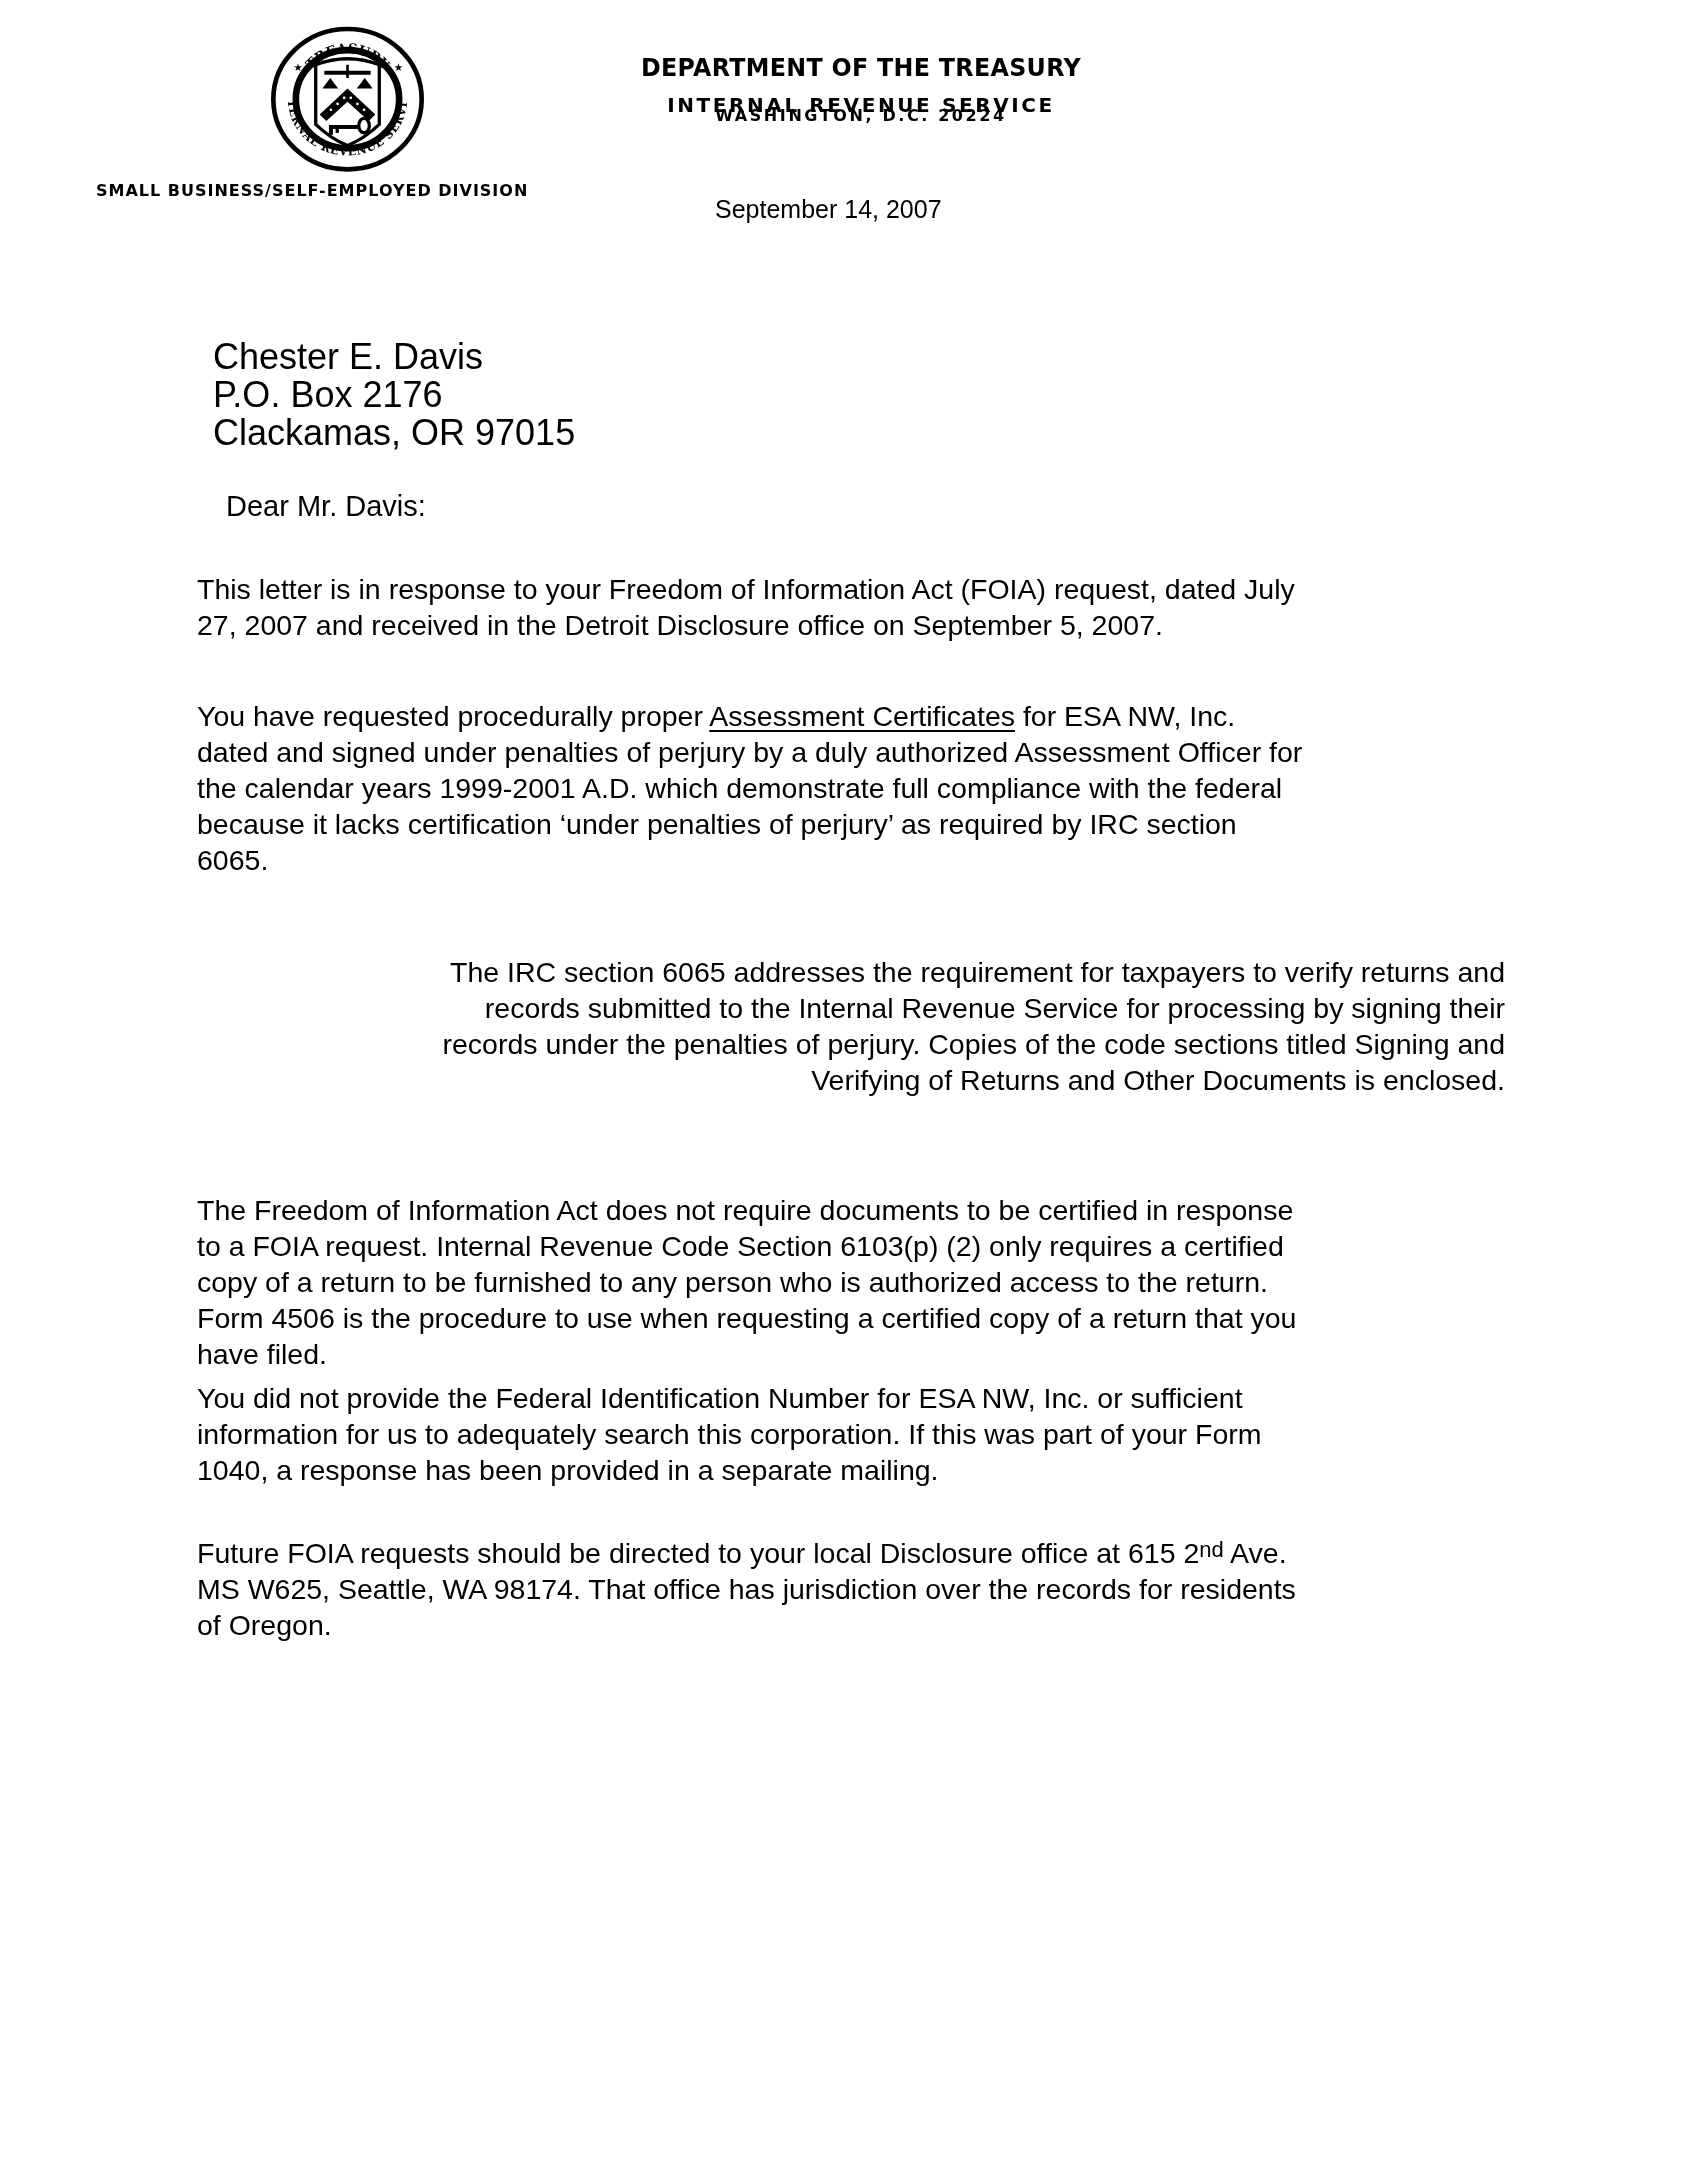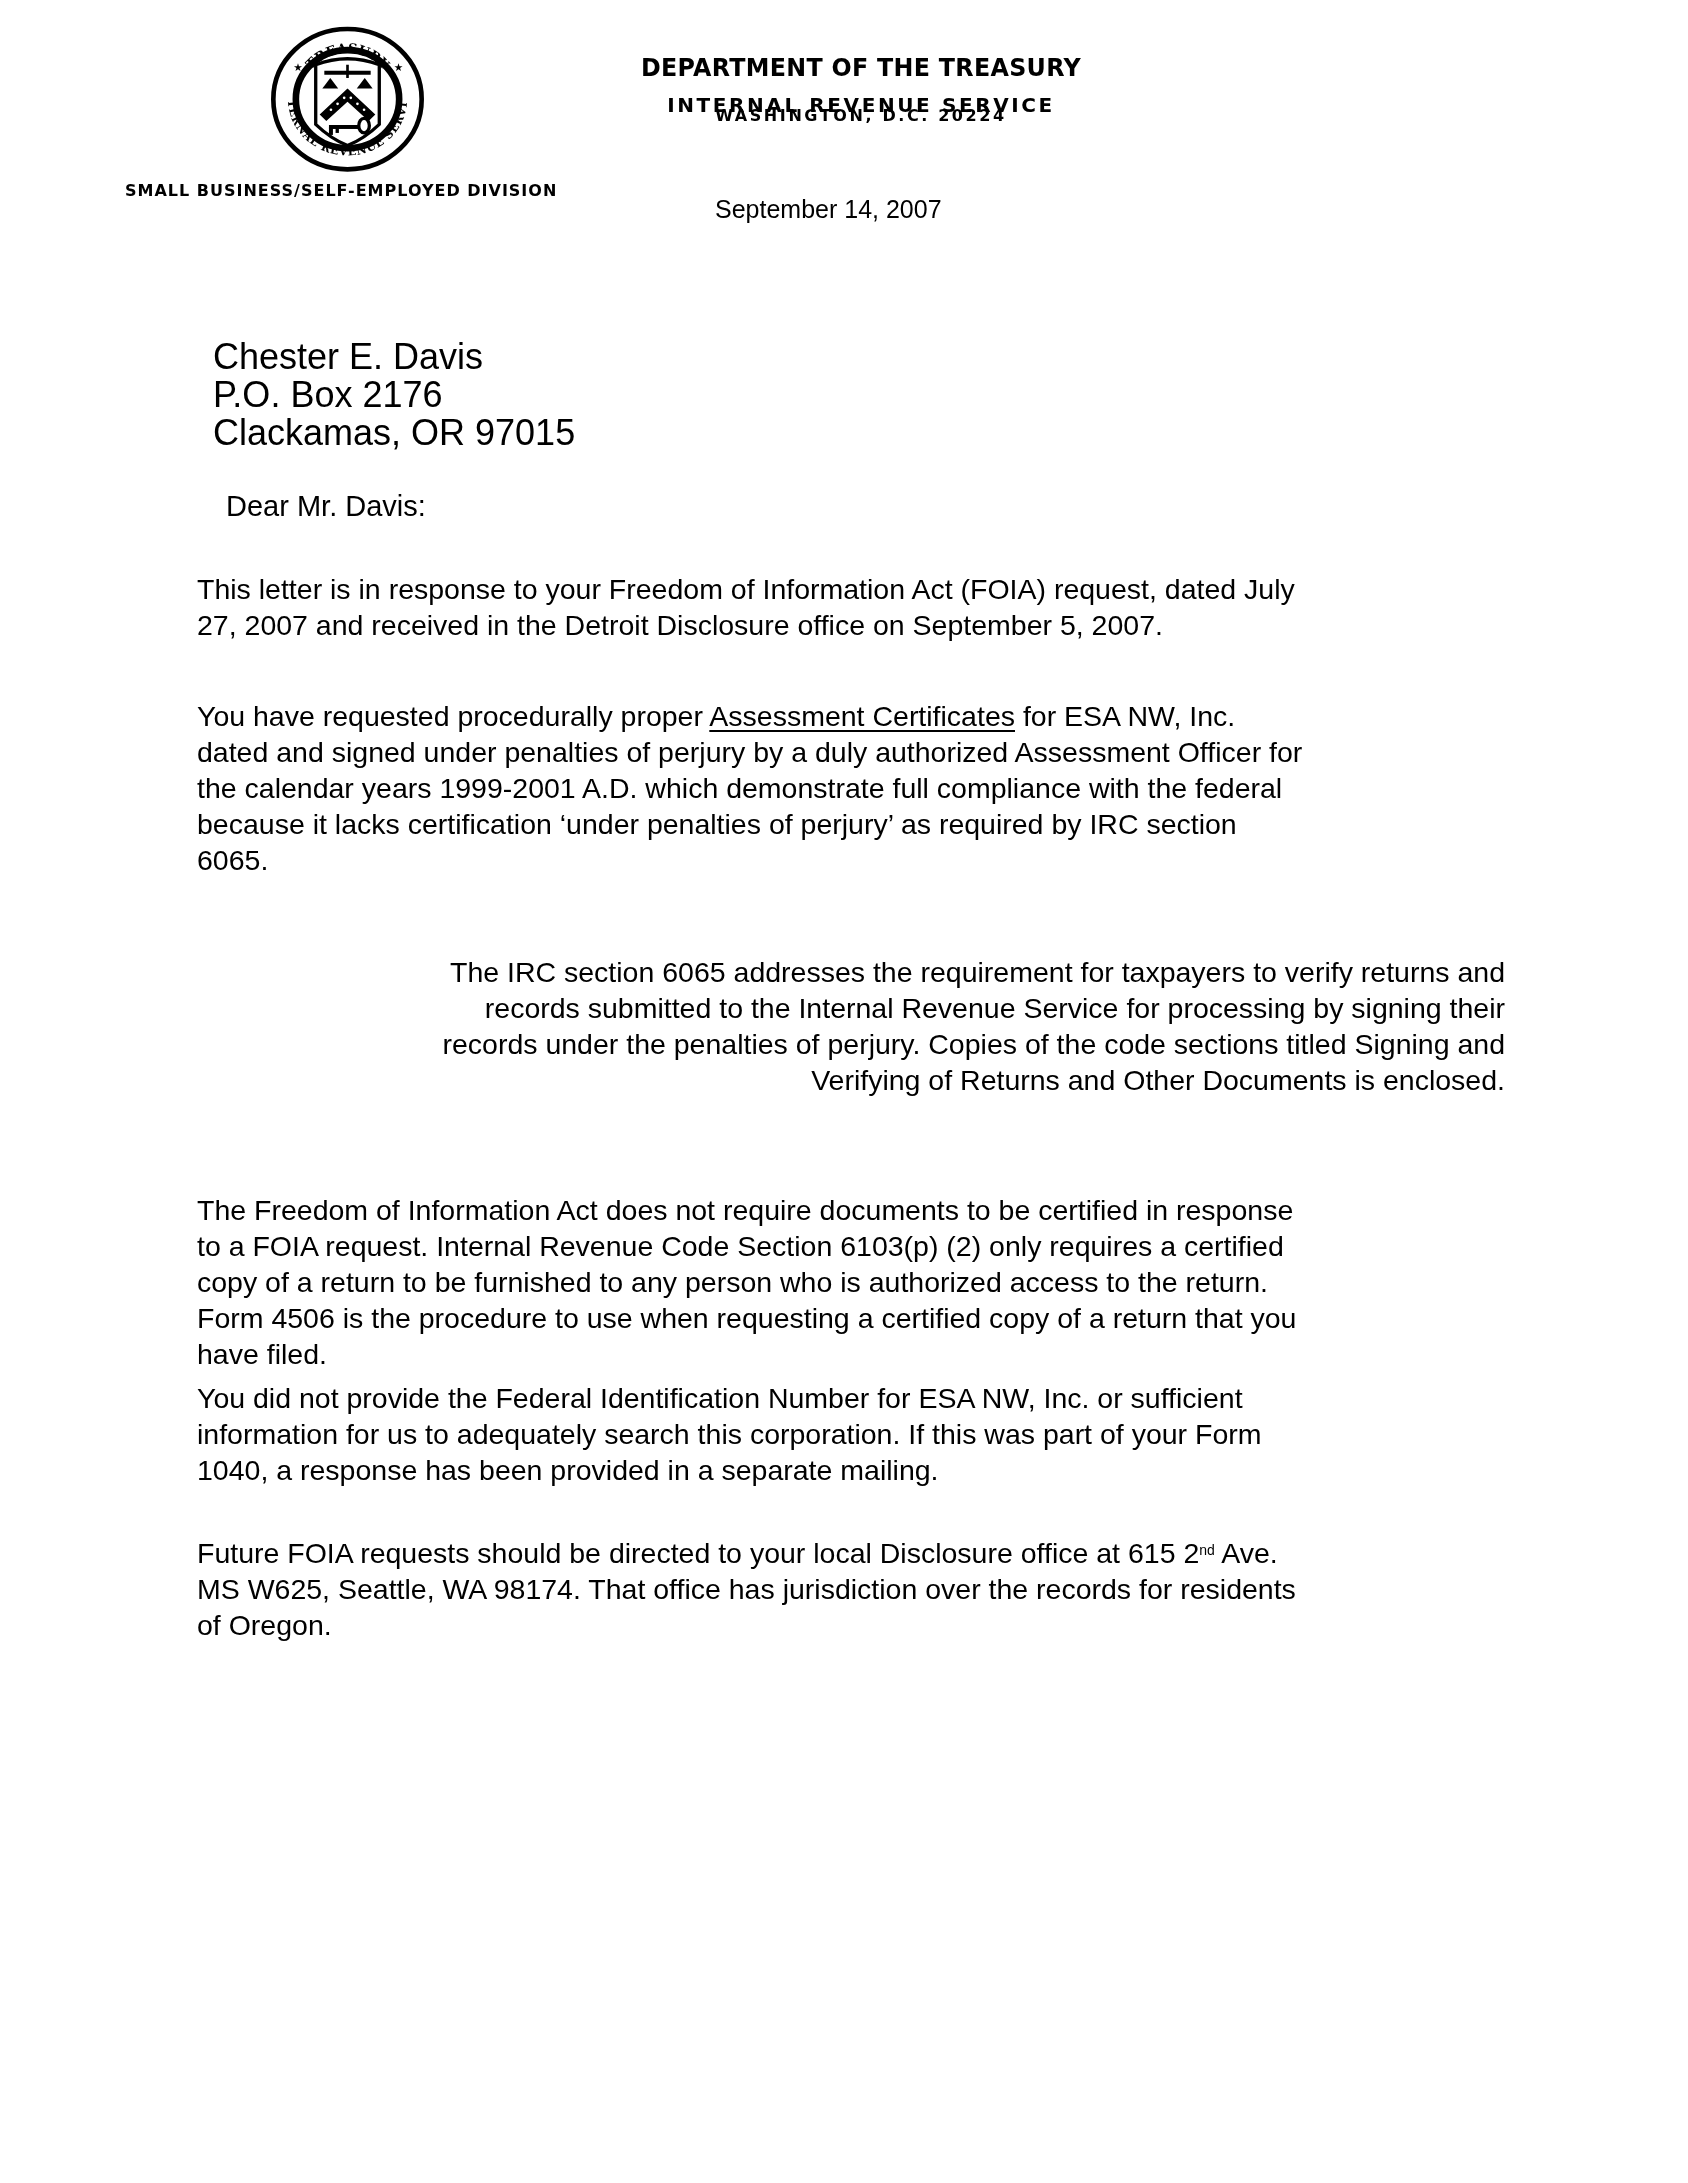--- a/index.html
+++ b/index.html
@@ -1,36 +1,36 @@
 <!DOCTYPE html>
 <html style="font-size:10.6px"><head>
 <meta charset="utf-8">
 <style>
   html, body { margin:0; padding:0; background:#ffffff; }
   body { width:1689px; height:2183px; position:relative; overflow:hidden; color:#000; font-family:"Liberation Sans", sans-serif; }
   .abs { position:absolute; }
   .seal { left:268px; top:25px; width:159px; height:149px; }
-  .division { left:125px; top:181px; font-family:"DejaVu Sans", sans-serif; font-weight:bold; font-size:16px; letter-spacing:1px; white-space:nowrap; }
+  .division { left:96px; top:181px; font-family:"DejaVu Sans", sans-serif; font-weight:bold; font-size:16px; letter-spacing:1px; white-space:nowrap; }
   .hdr { left:583px; width:556px; text-align:center; font-family:"DejaVu Sans", sans-serif; font-weight:bold; white-space:nowrap; }
   .hdr-1 { top:53px; font-size:24.5px; letter-spacing:0.3px; transform:scaleX(0.97); }
   .hdr-2 { top:93px; font-size:20px; letter-spacing:2.6px; }
   .hdr-3 { top:106px; font-size:16px; letter-spacing:2.6px; }
   .date { left:715px; top:195px; font-size:25px; white-space:nowrap; }
   .addr { left:213px; top:338px; font-size:36px; line-height:38px; }
   .salutation { left:226px; top:490px; font-size:29px; }
   .body-text { left:197px; width:1308px; font-size:28.5px; line-height:36px; }
   .p1 { top:571px; }
   .p2 { top:698px; }
   .p3 { top:954px;text-align:right; }
   .p4 { top:1148px;margin-top:44px; }
   .p5 { top:1380px; }
   .p6 { top:1535px; }
   .line { display:block; white-space:nowrap; }
   .ul { text-decoration:underline; text-decoration-thickness:2px; text-underline-offset:4px; }
-  sup { font-size:14px; vertical-align:top; position:relative; top:-2.6px; }
+  sup { font-size:22px; vertical-align:top; position:relative; top:-2.6px; }
 </style>
 </head>
 <body>
 
 <div class="abs seal">
   <svg width="159" height="149" viewBox="0 0 240 225" xmlns="http://www.w3.org/2000/svg">
     <defs>
       <path id="arcTop" d="M 50 112 A 70 70 0 0 1 190 112"></path>
       <path id="arcBottom" d="M 30 112 A 90 85 0 0 0 210 112"></path>
     </defs>

